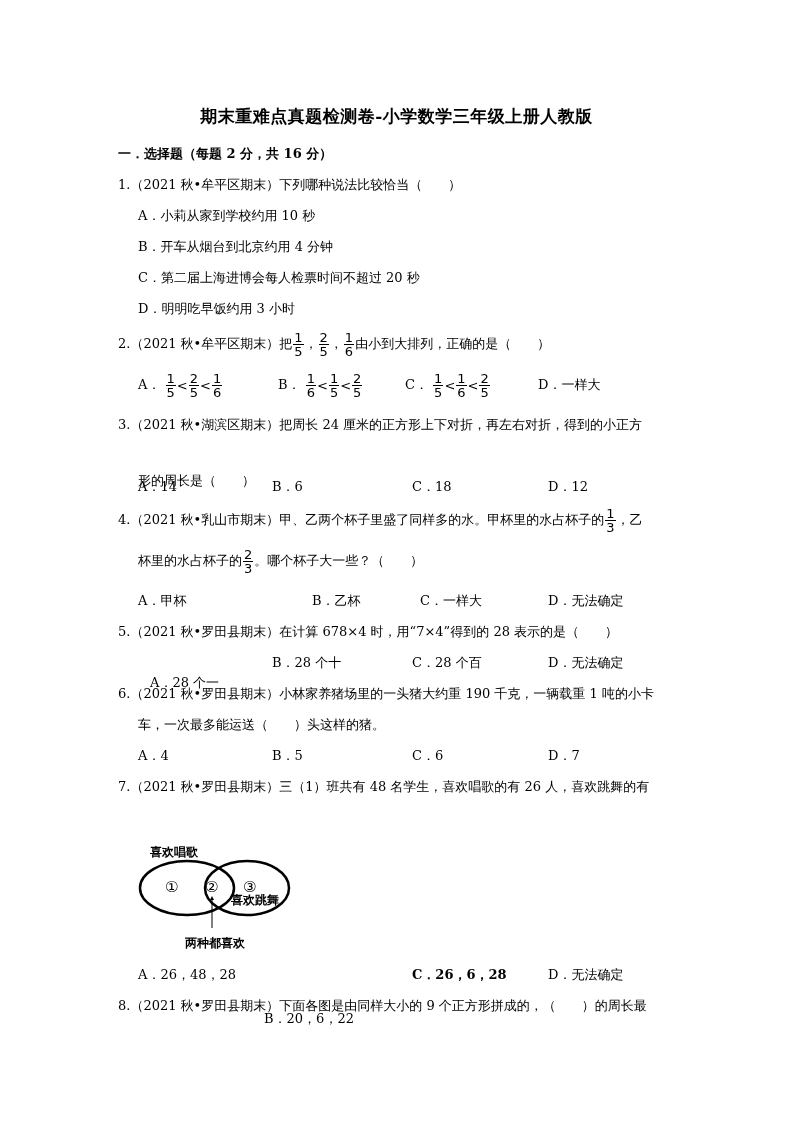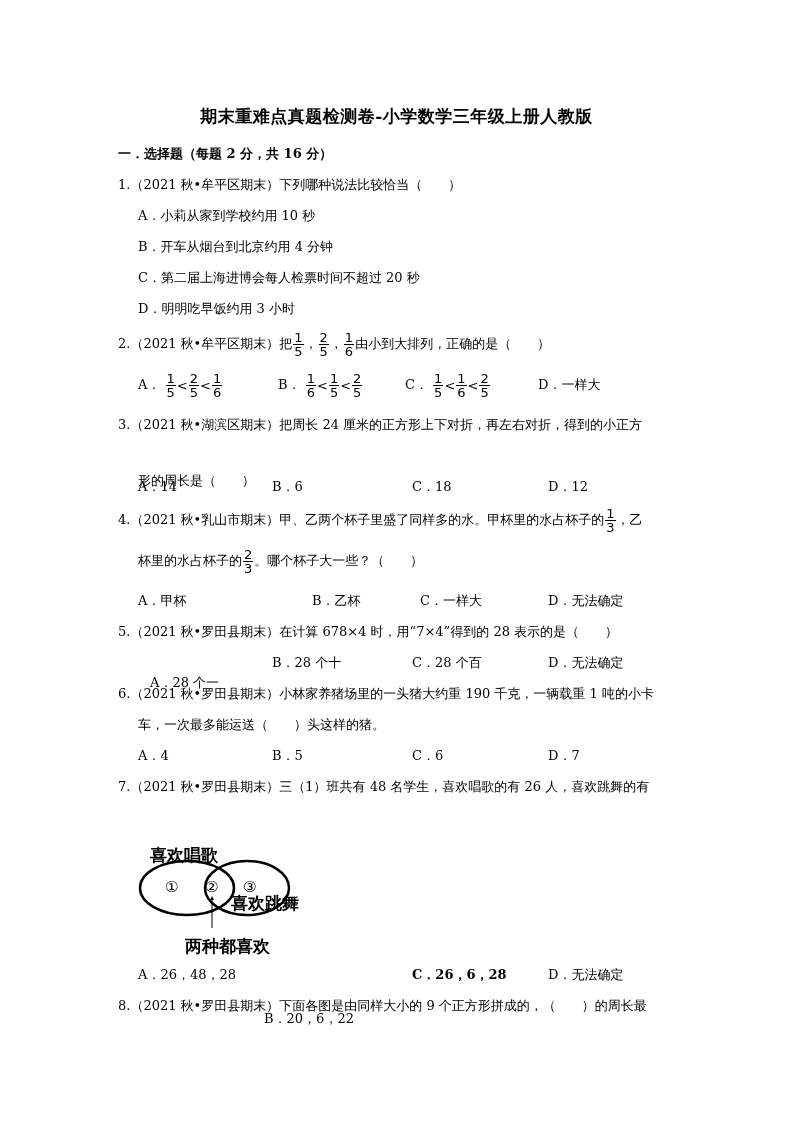--- a/index.html
+++ b/index.html
@@ -11,21 +11,21 @@
   .section { position: absolute; top: 145px; left: 118px; font-size: 13px; font-weight: bold; }
   .line { position: absolute; font-size: 13px; white-space: nowrap; line-height: 16px; }
   .opt { position: absolute; font-size: 13px; white-space: nowrap; line-height: 16px; }
   .frac { display: inline-block; vertical-align: middle; text-align: center;
           font-family: "DejaVu Sans", "Liberation Sans", sans-serif; font-size: 13px;
           line-height: 13px; margin: 0 1px; }
   .frac .num { display: block; border-bottom: 1px solid #000; padding: 0 1px; }
   .frac .den { display: block; padding: 0 1px; }
   .lt { font-family: "DejaVu Sans", sans-serif; font-size: 13px; vertical-align: middle; }
   .venn { position: absolute; left: 135px; top: 840px; width: 170px; height: 115px; }
-  .venn-label { position: absolute; font-size: 17px; font-weight: bold; white-space: nowrap; }
+  .venn-label { position: absolute; font-size: 12px; font-weight: bold; white-space: nowrap; }
   .circ-num { position: absolute; font-family: "DejaVu Sans", sans-serif; font-size: 15px; }
 </style>
 </head>
 <body>
 
 <div class="page">
 
   <div class="title">期末重难点真题检测卷-小学数学三年级上册人教版</div>
   <div class="section">一．选择题（每题 2 分，共 16 分）</div>
 

